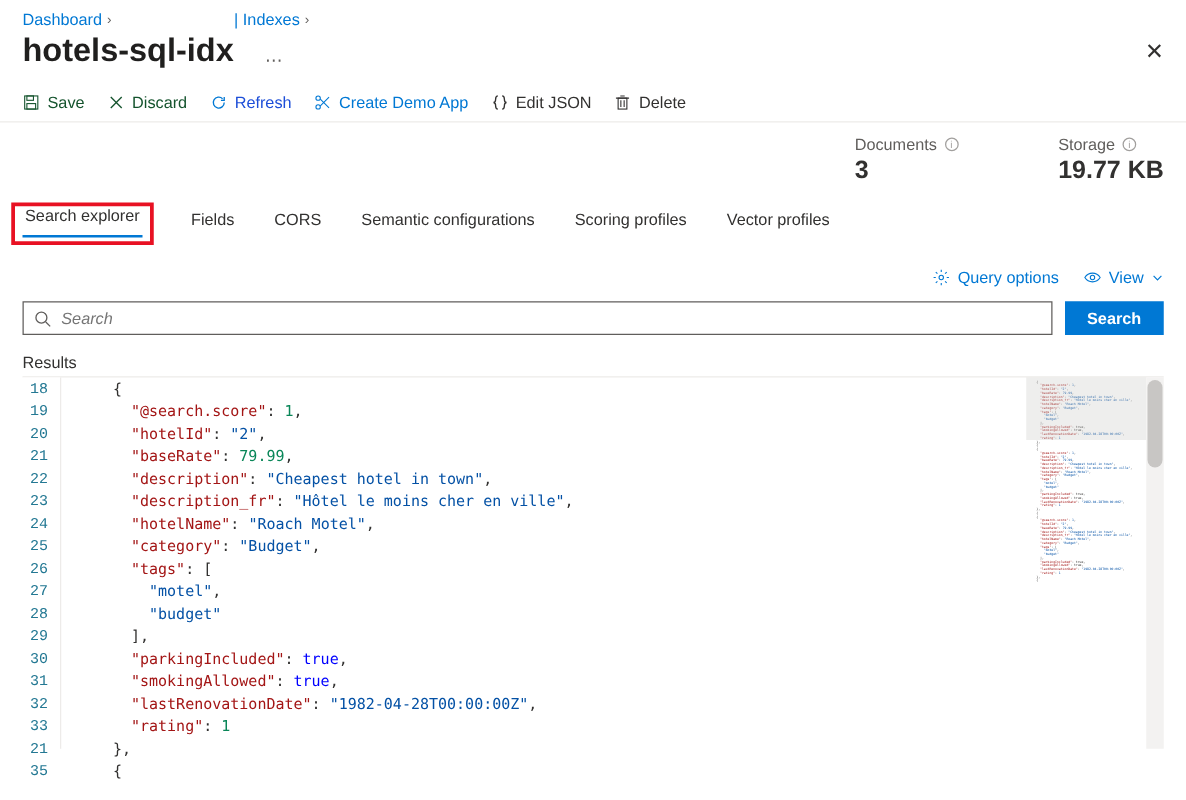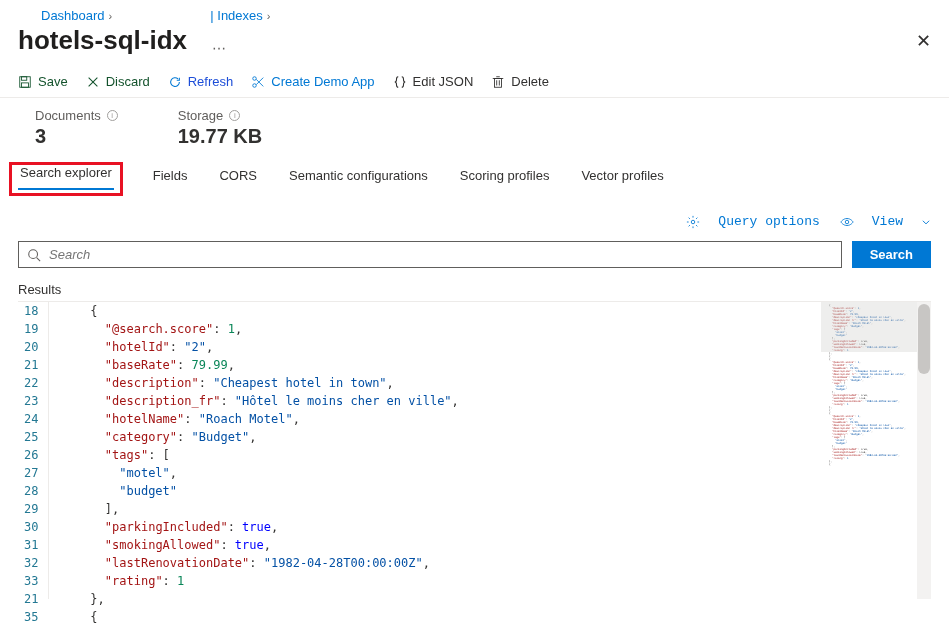--- a/index.html
+++ b/index.html
@@ -1,48 +1,48 @@
 <!DOCTYPE html>
 <html><head>
 <meta charset="utf-8">
 <style>
   * { box-sizing: border-box; margin: 0; padding: 0; }
   body { font-family: "Segoe UI", -apple-system, sans-serif; font-size: 13px; color: #323130; width: 949px; height: 640px; overflow: hidden; background: #fff; }
   a.link { color: #0078d4; text-decoration: none; }
-  .breadcrumbs { display: flex; align-items: center; gap: 4px; padding: 8px 18px 0; font-size: 13px; margin-left: 23px; }
+  .breadcrumbs { display: flex; align-items: center; gap: 4px; padding: 8px 18px 0; font-size: 13px; }
   .breadcrumbs .chev { color: #605e5c; font-size: 11px; }
   .title-row { display: flex; align-items: center; justify-content: space-between; padding: 2px 18px 12px; }
   .title-left { display: flex; align-items: flex-end; gap: 25px; }
   h1.title { font-size: 26px; font-weight: 600; color: #201f1e; }
   .more-dots { color: #605e5c; font-size: 14px; }
   .close-x { font-size: 18px; color: #323130; font-weight: 300; cursor: pointer; }
   .toolbar { display: flex; align-items: center; gap: 18px; padding: 6px 18px 8px; border-bottom: 1px solid #edebe9; color: #323130; }
   .toolbar-item { display: inline-flex; align-items: center; gap: 6px; color: #323130; font-size: 13px; cursor: pointer; }
   .toolbar-item.disabled { color: #14532d; }
   .toolbar-item svg { width: 14px; height: 14px; }
-  .stats { display: flex; gap: 60px; padding: 10px 35px 14px; }
+  .stats { display: flex; gap: 80px; padding: 10px 18px 14px; justify-content: flex-end; }
   .stat-label { font-size: 13px; color: #605e5c; display: inline-flex; align-items: center; gap: 6px; }
   .stat-label .info { width: 11px; height: 11px; border: 1px solid #a19f9d; border-radius: 50%; display: inline-flex; align-items: center; justify-content: center; font-size: 8px; color: #a19f9d; }
   .stat-value { font-size: 20px; font-weight: 600; margin-top: 2px; }
   .tabs { display: flex; gap: 28px; padding: 0 18px; border-bottom: 1px solid #fff; }
   .tab { padding: 6px 2px 8px; font-size: 13px; color: #323130; cursor: pointer; border-bottom: 2px solid transparent; }
   .tab.active { border-bottom-color: #0078d4; font-weight: 400; }
   .highlight-box { border: 3px solid #e81123; padding: 0 6px; margin-left: -9px; margin-bottom: -3px; }
   .options-row { display: flex; justify-content: flex-end; gap: 20px; padding: 20px 18px 8px; }
-  .options-item { display: inline-flex; align-items: center; gap: 18px; color: #0078d4; font-size: 13px; cursor: pointer; font-family: Liberation Mono, monospace; }
+  .options-item { display: inline-flex; align-items: center; gap: 6px; color: #0078d4; font-size: 13px; cursor: pointer; }
   .options-item svg { width: 14px; height: 14px; }
   .search-row { display: flex; gap: 10px; padding: 4px 18px 8px; }
   .search-field { flex: 1; display: flex; align-items: center; border: 1px solid #605e5c; padding: 4px 8px; }
   .search-field svg { width: 14px; height: 14px; color: #605e5c; margin-right: 8px; }
   .search-field input { border: none; outline: none; flex: 1; font-size: 13px; font-style: italic; color: #605e5c; }
   .search-btn { background: #0078d4; color: #fff; border: none; padding: 6px 18px; font-size: 13px; font-weight: 600; cursor: pointer; }
   .results-label { padding: 6px 18px 4px; font-size: 13px; }
   .code-container { display: flex; margin: 0 18px; border-top: 1px solid #edebe9; height: 298px; position: relative; }
   .gutter { background: #fff; text-align: right; padding: 0 10px 0 6px; font-family: Consolas, monospace; font-size: 12px; color: #237893; user-select: none; }
-  .gutter div { line-height: 18px; }
+  .gutter div { line-height: 18px; font-family: Liberation Mono, monospace; }
   .code { font-family: Consolas, monospace; font-size: 12px; line-height: 18px; white-space: pre; flex: 1; border-left: 1px solid #edebe9; padding-left: 12px; }
   .code .k { color: #a31515; }
   .code .s { color: #0451a5; }
   .code .n { color: #098658; }
   .code .b { color: #0000ff; }
   .minimap { width: 110px; height: 100%; position: absolute; right: 0; top: 0; display: flex; }
   .minimap-content { flex: 1; font-family: Consolas, monospace; font-size: 2.5px; line-height: 3px; white-space: pre; overflow: hidden; padding: 2px; }
   .minimap-scroll { width: 14px; background: #f3f2f1; position: relative; }
   .minimap-thumb { position: absolute; left: 1px; width: 12px; background: #c8c6c4; border-radius: 6px; }
   .minimap-viewport { position: absolute; left: 0; right: 14px; background: rgba(200,198,196,0.3); height: 50px; top: 0; }

